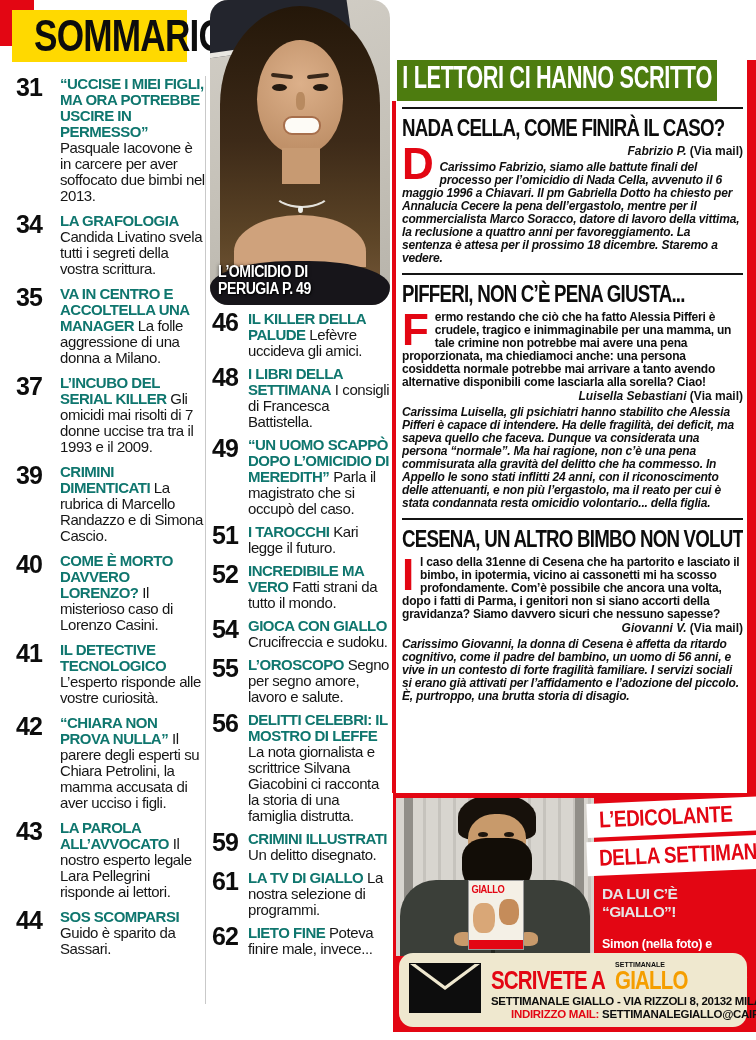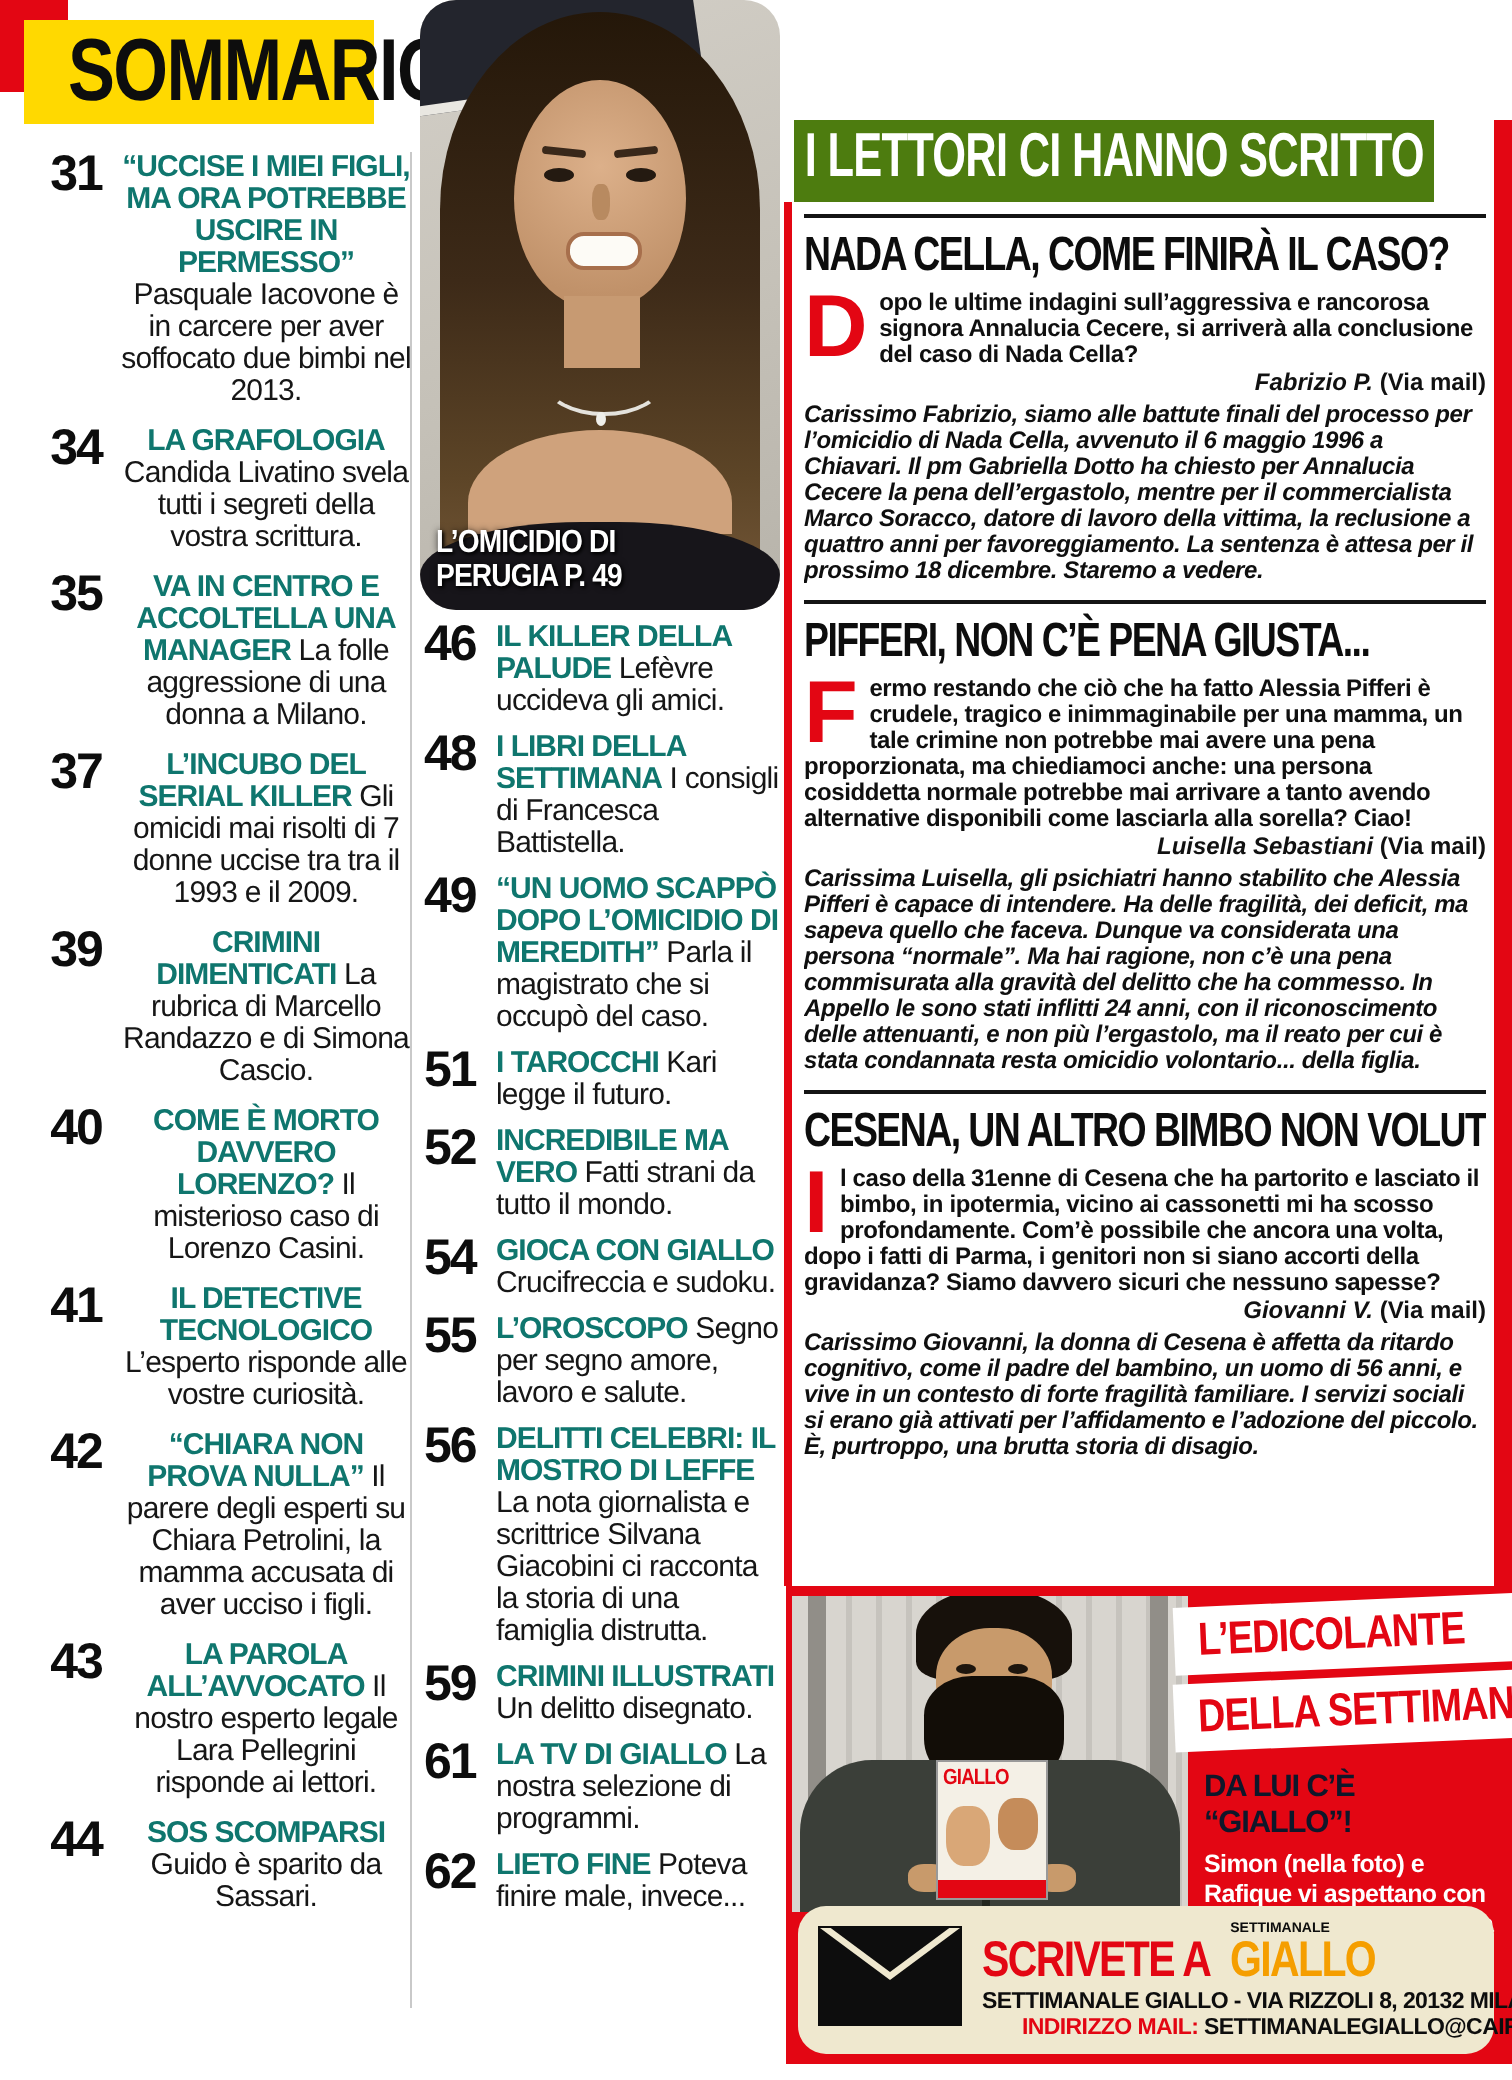--- a/index.html
+++ b/index.html
@@ -8,21 +8,21 @@
   .cond{display:inline-block;transform:scaleX(.8);transform-origin:left center;white-space:nowrap;}
 
   
   .red-corner{position:absolute;left:0;top:0;width:34px;height:46px;background:#e30613;}
   .yellow-box{position:absolute;left:12px;top:10px;width:175px;height:52px;background:#ffd900;
               display:flex;align-items:center;padding-left:22px;box-sizing:border-box;}
   .yellow-box .t{font-weight:bold;font-size:44px;letter-spacing:-1px;color:#0d0d0d;}
 
   
   .toc{position:absolute;display:flex;flex-direction:column;}
-  #toc-left{left:16px;top:76px;width:190px;text-align:center;}
+  #toc-left{left:16px;top:76px;width:190px;}
   #toc-mid{left:212px;top:311px;width:178px;}
   .entry{display:grid;grid-template-columns:44px 1fr;margin-bottom:9px;}
   #toc-mid .entry{grid-template-columns:36px 1fr;margin-bottom:7px;}
   .num{font-weight:bold;font-size:25px;line-height:22px;letter-spacing:-1px;color:#0d0d0d;}
   .etext{margin:0;font-size:15px;line-height:16px;letter-spacing:-.4px;}
   .etitle{color:#0f766e;font-weight:bold;letter-spacing:-.5px;}
   .edesc{color:#161616;}
   .divider-v{position:absolute;left:205px;top:76px;width:1px;height:928px;background:#c9c9c9;}
 
   
@@ -94,21 +94,21 @@
   .mm-face1{position:absolute;left:4px;top:22px;width:22px;height:30px;background:#d9a777;border-radius:40%;}
   .mm-face2{position:absolute;left:30px;top:18px;width:20px;height:26px;background:#c58c5a;border-radius:40%;}
   .mm-bar{position:absolute;left:0;bottom:0;width:100%;height:9px;background:#e30613;}
   .chip{position:absolute;background:#fff;color:#e30613;font-weight:bold;
         transform:rotate(-2.5deg);padding:3px 10px 4px 12px;}
   .chip .t{display:inline-block;transform:scaleX(.82);transform-origin:left center;white-space:nowrap;
            font-size:23px;letter-spacing:-.5px;}
   #chip1{left:194px;top:7px;width:158px;}
   #chip2{left:194px;top:45px;width:175px;}
   .edic-text{position:absolute;left:209px;top:92px;width:148px;}
-  .edic-title{color:#0f172a;font-weight:bold;font-size:15.5px;letter-spacing:-.6px;margin:0 0 4px 0;}
+  .edic-title{color:#e5e5e5;font-weight:bold;font-size:15.5px;letter-spacing:-.6px;margin:0 0 16px 0;}
   .edic-body{color:#fff;font-weight:bold;font-size:12.5px;line-height:15px;letter-spacing:-.3px;margin:0;}
 
   
   .write-box{position:absolute;left:6px;top:160px;width:348px;height:74px;background:#efe8cf;
              border-radius:14px;display:flex;align-items:flex-start;padding:8px 8px 0 10px;box-sizing:border-box;}
   .env{position:relative;width:72px;height:50px;background:#0d0d0d;flex:0 0 auto;margin-top:2px;}
   .env:before{content:"";position:absolute;left:1px;top:1px;width:0;height:0;
               border-left:35px solid transparent;border-right:35px solid transparent;border-top:26px solid #efe8cf;}
   .env:after{content:"";position:absolute;left:5px;top:0;width:0;height:0;
              border-left:31px solid transparent;border-right:31px solid transparent;border-top:23px solid #0d0d0d;}
@@ -249,21 +249,21 @@
   <div class="banner">
     <span class="t">I LETTORI CI HANNO SCRITTO</span>
   </div>
   <div class="letters-border"></div>
   <div class="right-strip"></div>
 
   <div class="letters">
 
     <div class="rule"></div>
     <h2 class="headline"><span class="t">NADA CELLA, COME FINIRÀ IL CASO?</span></h2>
-    <p class="letter"><span class="dropcap">D</span><span>opo le ultime indagini sull’aggressiva e rancorosa signora Annalucia Cecere, si arriverà alla conclusione del caso di Nada Cella?</span></p>
+    <p class="letter"><span class="dropcap">D</span></p>
     <p class="sig"><span class="name">Fabrizio P.</span><span> (Via mail)</span></p>
     <p class="reply">Carissimo Fabrizio, siamo alle battute finali del processo per l’omicidio di Nada Cella, avvenuto il 6 maggio 1996 a Chiavari. Il pm Gabriella Dotto ha chiesto per Annalucia Cecere la pena dell’ergastolo, mentre per il commercialista Marco Soracco, datore di lavoro della vittima, la reclusione a quattro anni per favoreggiamento. La sentenza è attesa per il prossimo 18 dicembre. Staremo a vedere.</p>
 
     <div class="rule"></div>
     <h2 class="headline"><span class="t">PIFFERI, NON C’È PENA GIUSTA...</span></h2>
     <p class="letter"><span class="dropcap">F</span><span>ermo restando che ciò che ha fatto Alessia Pifferi è crudele, tragico e inimmaginabile per una mamma, un tale crimine non potrebbe mai avere una pena proporzionata, ma chiediamoci anche: una persona cosiddetta normale potrebbe mai arrivare a tanto avendo alternative disponibili come lasciarla alla sorella? Ciao!</span></p>
     <p class="sig"><span class="name">Luisella Sebastiani</span><span> (Via mail)</span></p>
     <p class="reply">Carissima Luisella, gli psichiatri hanno stabilito che Alessia Pifferi è capace di intendere. Ha delle fragilità, dei deficit, ma sapeva quello che faceva. Dunque va considerata una persona “normale”. Ma hai ragione, non c’è una pena commisurata alla gravità del delitto che ha commesso. In Appello le sono stati inflitti 24 anni, con il riconoscimento delle attenuanti, e non più l’ergastolo, ma il reato per cui è stata condannata resta omicidio volontario... della figlia.</p>
 
     <div class="rule"></div>

